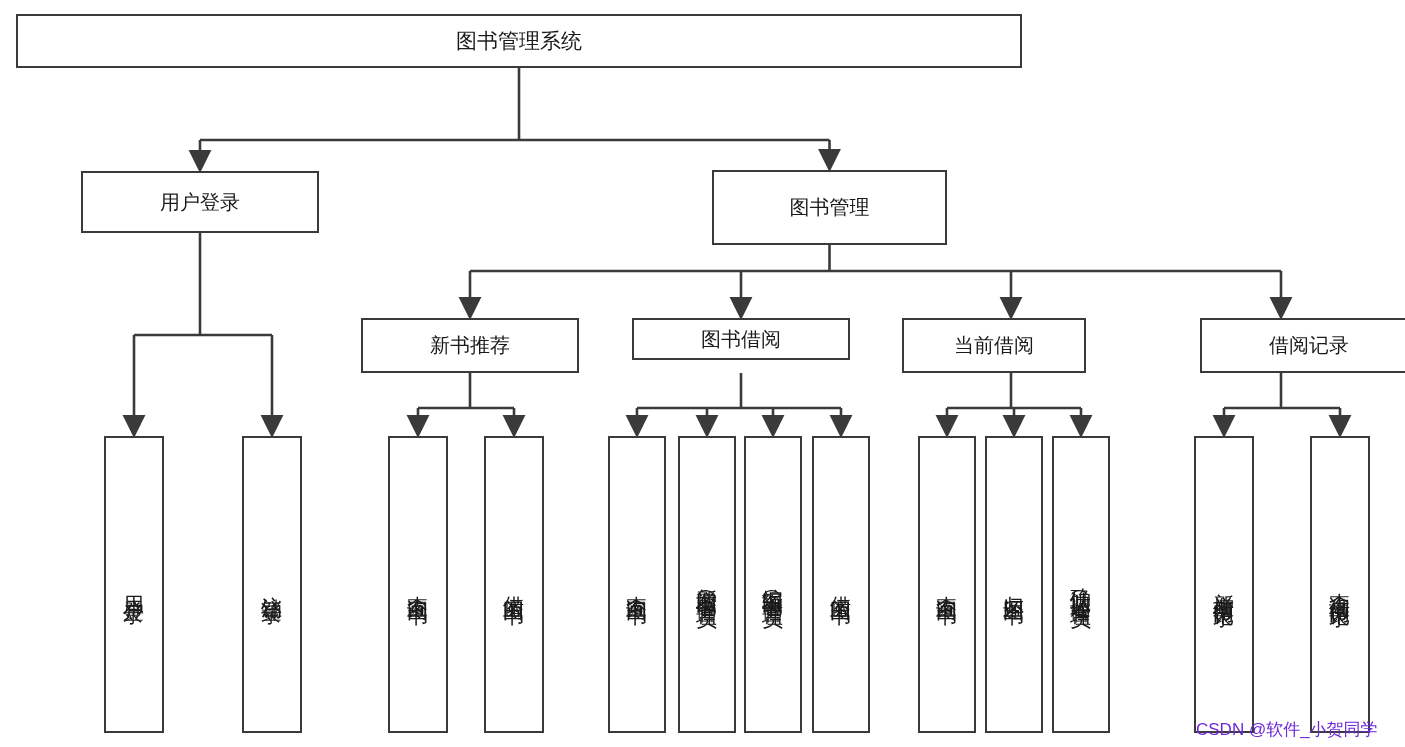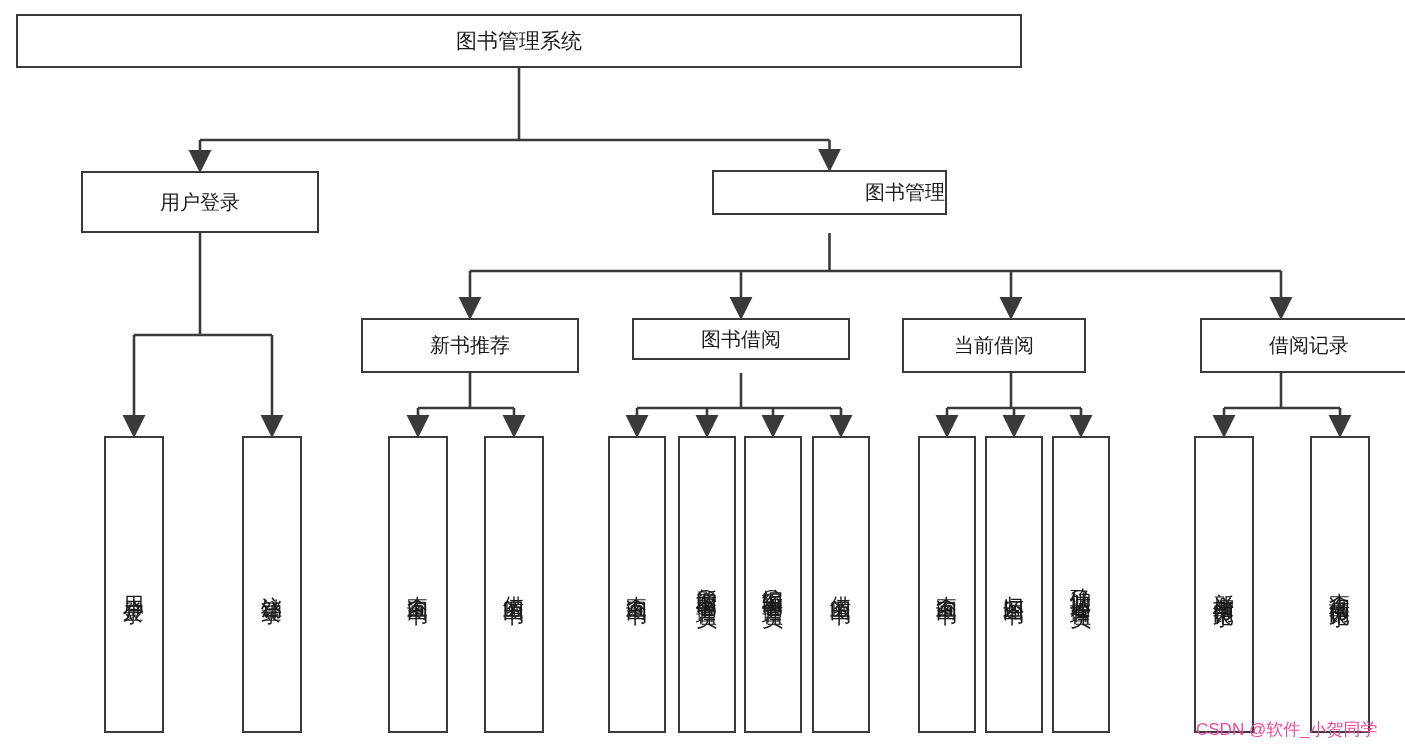--- a/index.html
+++ b/index.html
@@ -53,21 +53,21 @@
     writing-mode: vertical-rl;
     text-orientation: upright;
     font-size: 21px;
     letter-spacing: 3px;
     line-height: 1;
     max-height: 100%;
   }
   .watermark {
     position: absolute;
     font-size: 17px;
-    color: #ec4899;
+    color: #6d28d9;
     white-space: nowrap;
     user-select: none;
   }
 </style>
 </head>
 <body>
 
 <div id="canvas">
 
   <svg id="wires" viewBox="0 0 1405 747" xmlns="http://www.w3.org/2000/svg">
@@ -113,21 +113,21 @@
       </g>
   </svg>
 
   <div id="nodes-layer">
       <div class="node node-root" style="left: 16px; top: 14px; width: 1006px; height: 54px;">
         <span class="label">图书管理系统</span>
       </div>
       <div class="node node-l1" style="left: 81px; top: 171px; width: 238px; height: 62px;">
         <span class="label">用户登录</span>
       </div>
-      <div class="node node-l1" style="left: 712px; top: 170px; width: 235px; height: 45px; justify-content: flex-end;">
+      <div class="node node-l1" style="left: 712px; top: 170px; width: 235px; height: 75px;">
         <span class="label">图书管理</span>
       </div>
       <div class="node node-l2" style="left: 361px; top: 318px; width: 218px; height: 55px;">
         <span class="label">新书推荐</span>
       </div>
       <div class="node node-l2" style="left: 632px; top: 318px; width: 218px; height: 42px;">
         <span class="label">图书借阅</span>
       </div>
       <div class="node node-l2" style="left: 902px; top: 318px; width: 184px; height: 55px;">
         <span class="label">当前借阅</span>

